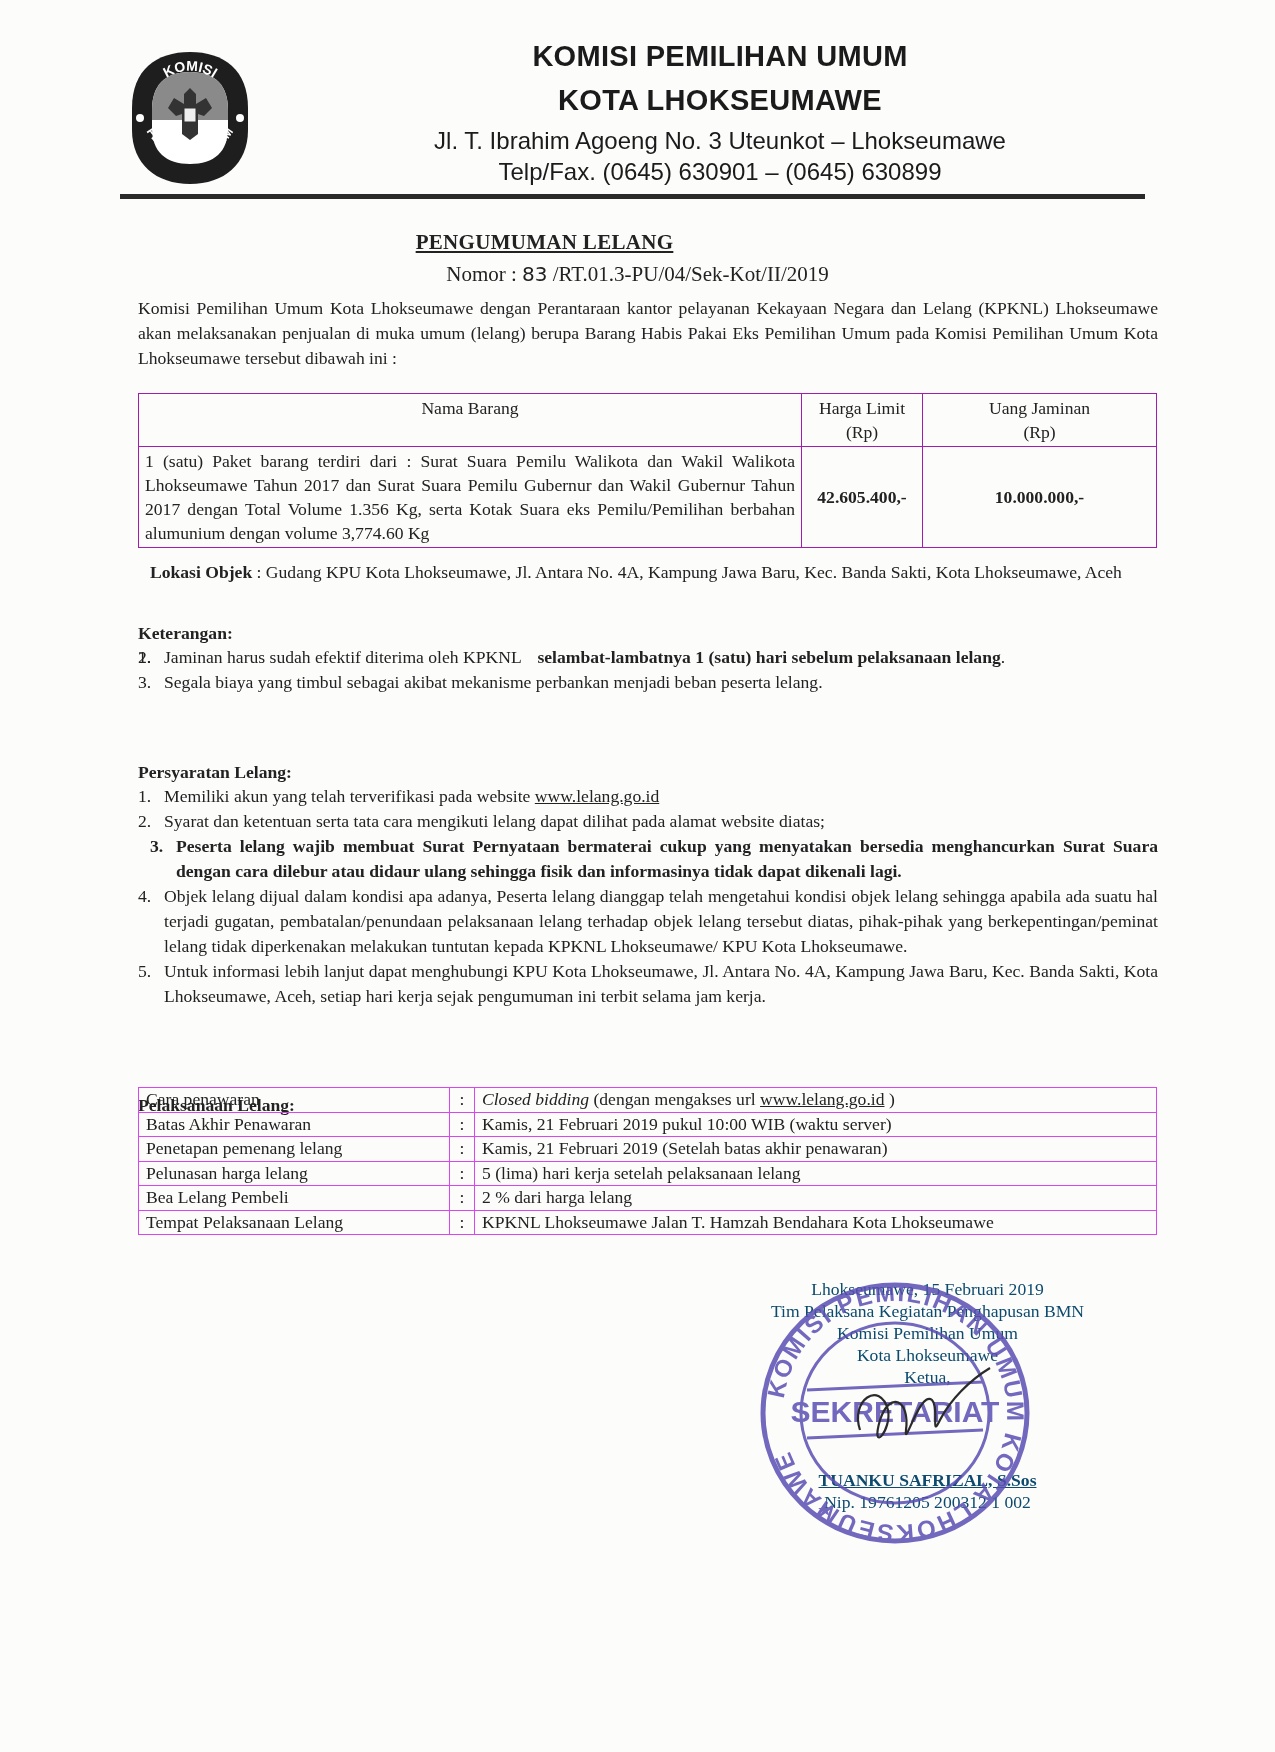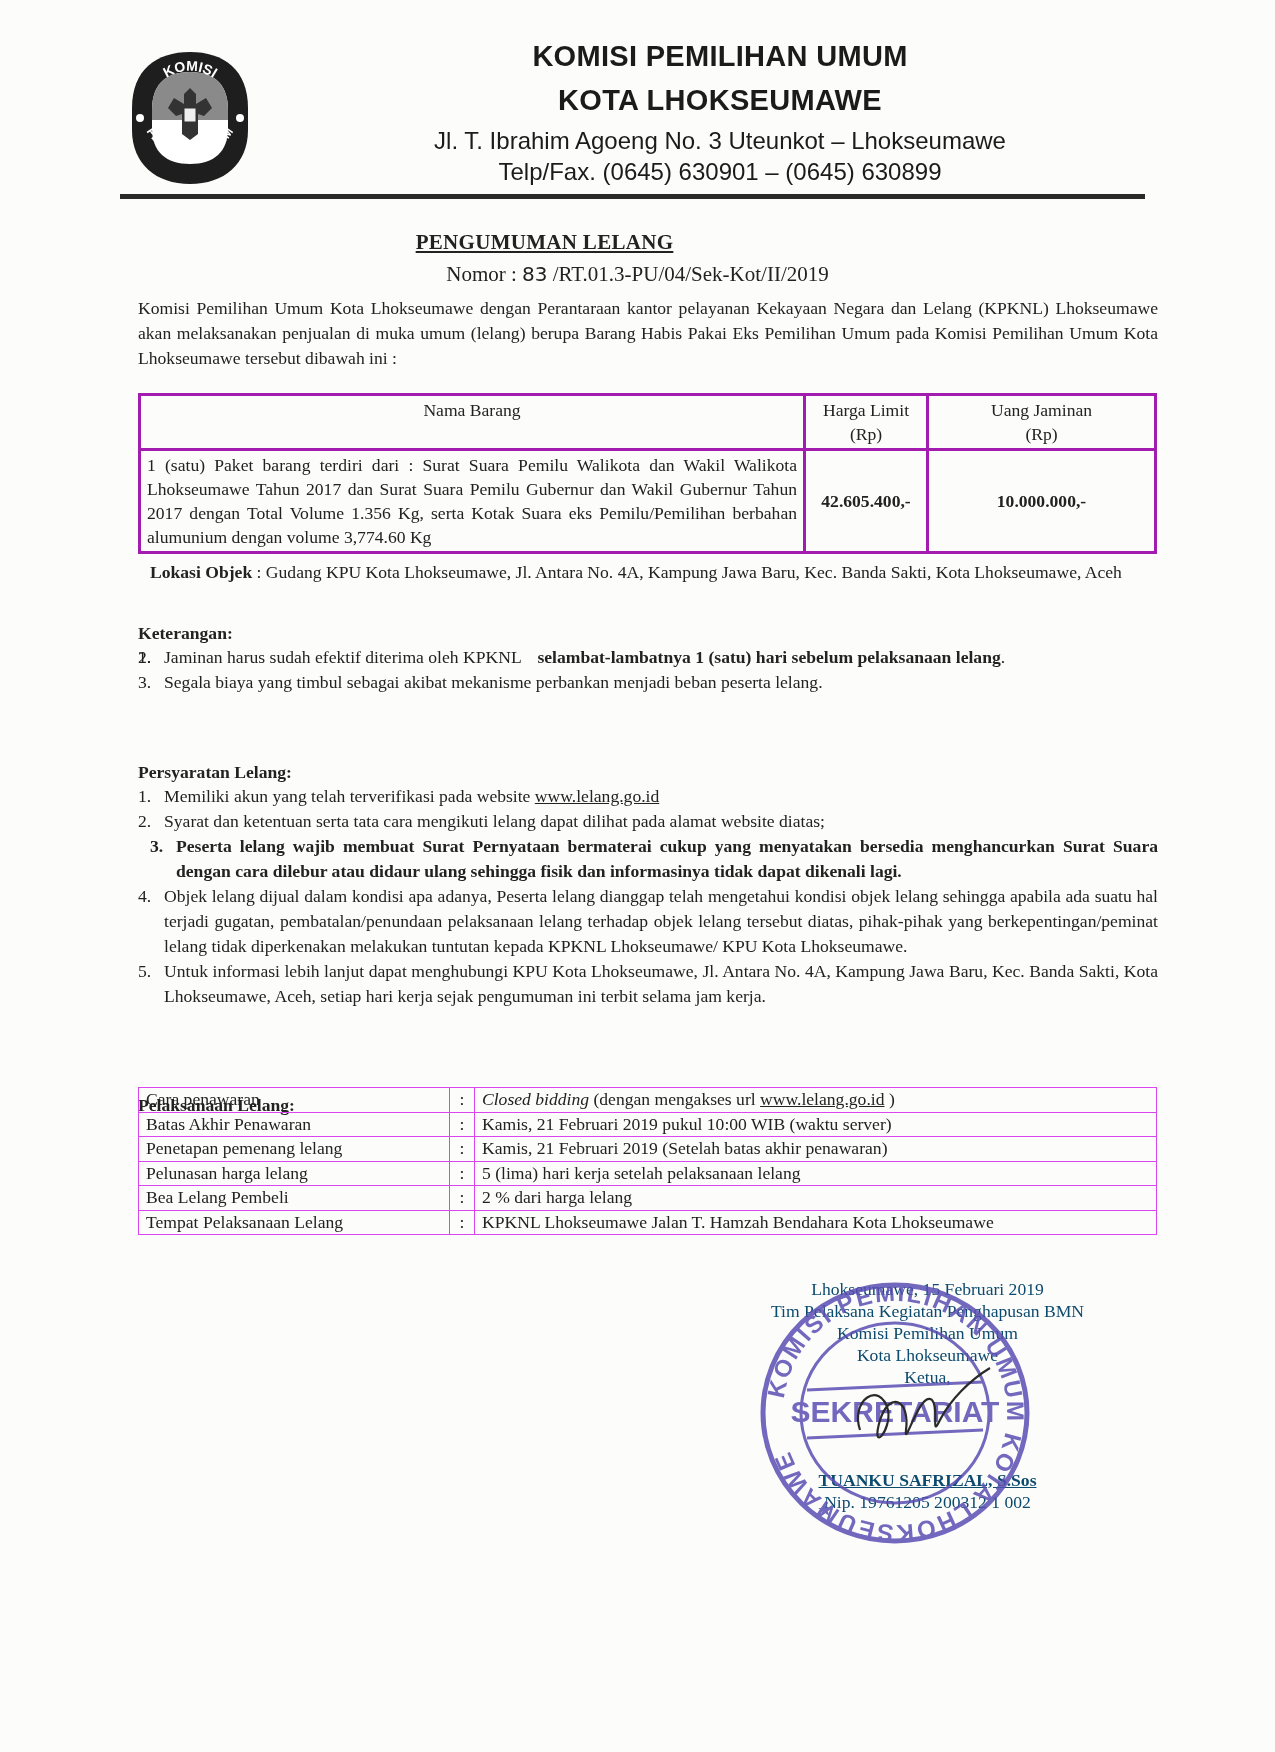--- a/index.html
+++ b/index.html
@@ -26,21 +26,21 @@
            font-size: 21px; font-weight: bold; text-decoration: underline; letter-spacing: 0.3px; }
   .nomor { position: absolute; left: 0; width: 1275px; top: 262px; text-align: center; font-size: 21px; }
   .nomor .hand { font-family: "DejaVu Sans", sans-serif; font-size: 20px; text-align: right; }
 
   .para { position: absolute; left: 138px; width: 1020px; font-size: 17.6px; line-height: 25px; text-align: justify; }
   .intro { top: 296px; }
 
   
   table { border-collapse: collapse; }
   .items { position: absolute; left: 138px; top: 393px; width: 1019px; font-size: 17.6px; }
-  .items td, .items th { border: 3px solid #a21caf; padding: 2px 6px; vertical-align: top; font-weight: normal; line-height: 24px; }
+  .items td, .items th { border: 1px solid #a21caf; padding: 2px 6px; vertical-align: top; font-weight: normal; line-height: 24px; }
   .items th { text-align: center; }
   .items td.num { text-align: center; vertical-align: middle; font-weight: bold; }
   .items td.desc { text-align: justify; }
 
   .lokasi { top: 560px; }
   .ket-h { top: 621px; font-weight: bold; }
   ol { margin: 0; padding: 0; list-style: none; }
   .list { position: absolute; left: 138px; width: 1020px; font-size: 17.6px; line-height: 25px; }
   .list li { position: relative; padding-left: 26px; text-align: justify; }
   .list li .n { position: absolute; left: 0; top: 0; }

